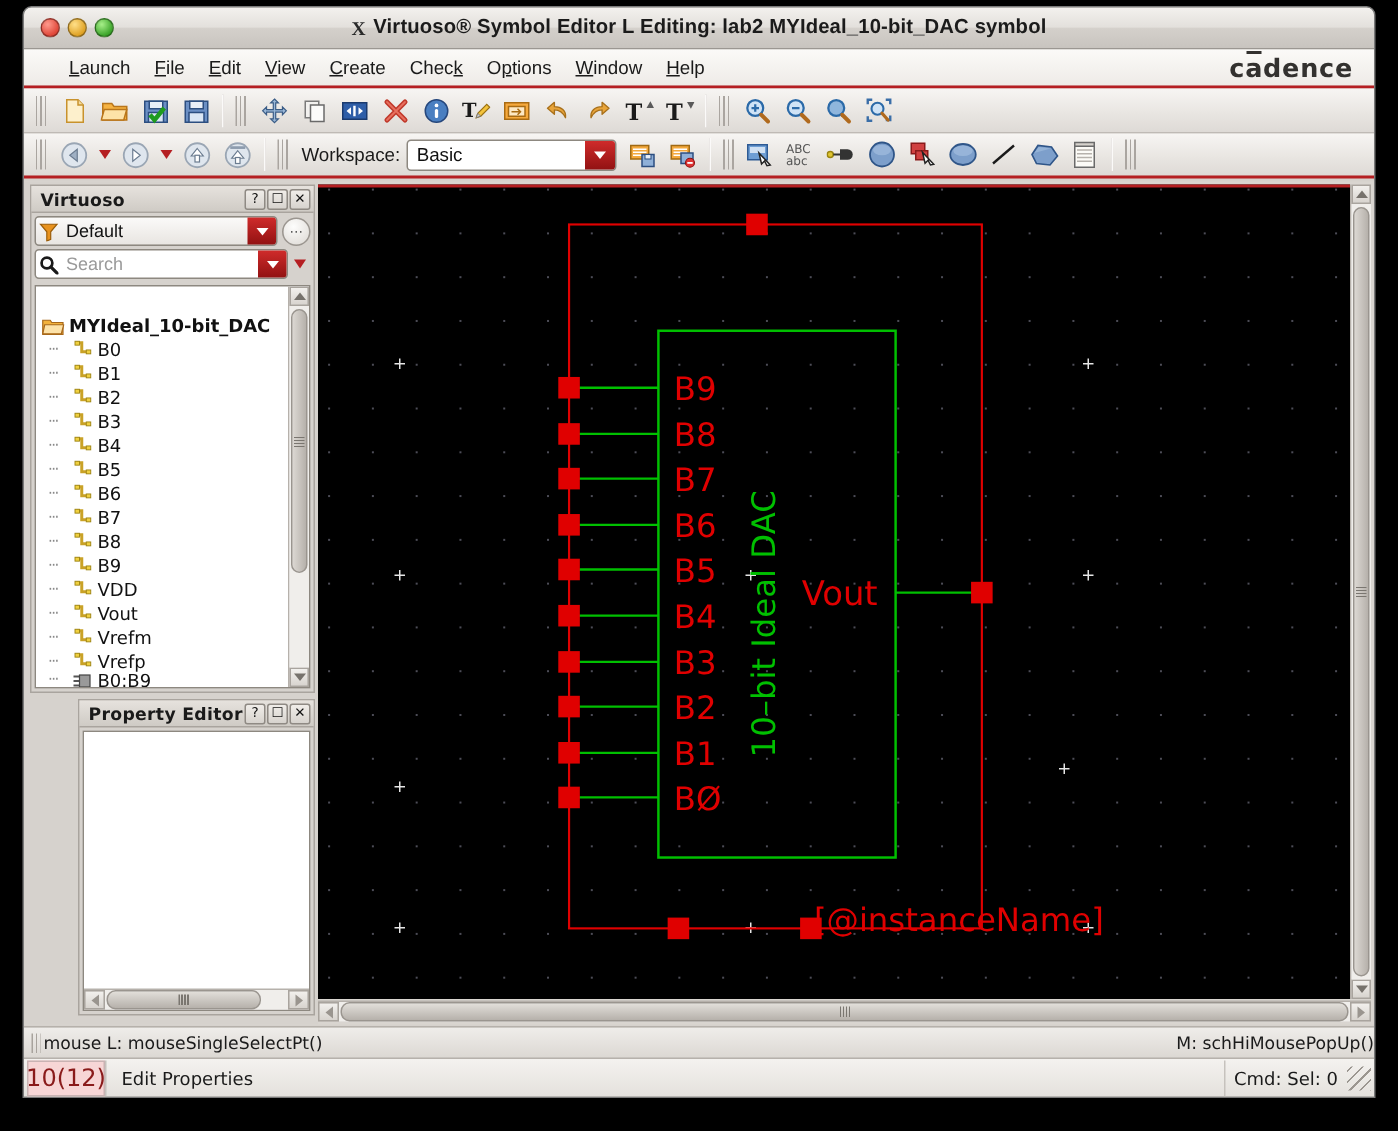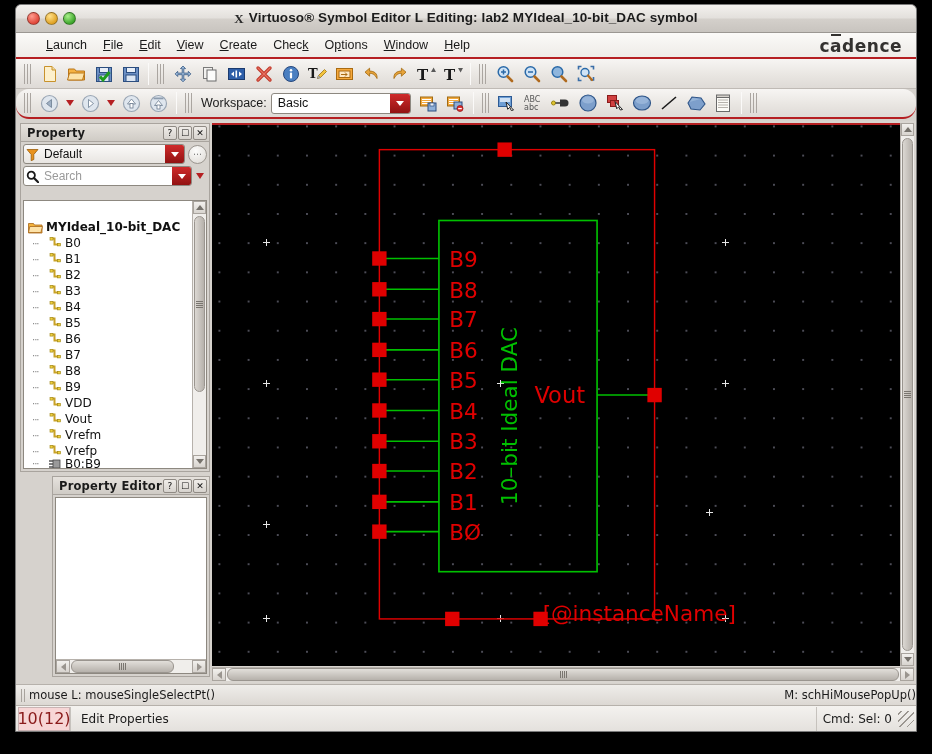--- a/index.html
+++ b/index.html
@@ -81,21 +81,21 @@
 
   
   .toolbar {
     height: 30px;
     background: linear-gradient(to bottom, #f7f5f3 0%, #e9e6e2 55%, #dedad6 100%);
     border-bottom: 1px solid #bfbab5;
     display: flex; align-items: center;
     padding-left: 4px;
     position: relative;
   }
-  .toolbar.row2 { border-bottom: 2px solid #b51f22; border-radius: 13px; }
+  .toolbar.row2 { border-bottom: 2px solid #b51f22; }
   .tgrip {
     width: 8px; height: 20px; margin: 0 4px;
     background:
       repeating-linear-gradient(to right, #aaa5a0 0 1px, transparent 1px 3px);
     flex: none;
   }
   .tsep {
     width: 1px; height: 22px; margin: 0 4px;
     background: #c3beb9; border-right: 1px solid #fbfaf9; flex: none;
   }
@@ -185,21 +185,21 @@
     width: 0; height: 0;
     border-left: 4px solid transparent; border-right: 4px solid transparent;
     border-top: 5px solid #fff;
   }
   .dots-btn {
     width: 19px; height: 19px; margin-left: 3px; flex: none;
     border-radius: 50%; border: 1px solid #9b9690;
     background: radial-gradient(circle at 40% 30%, #fdfdfc, #dcd8d3);
     font-size: 9px; color: #555; text-align: center; line-height: 17px;
   }
-  .search-row { display: flex; align-items: center; margin-bottom: 14px; justify-content: center; }
+  .search-row { display: flex; align-items: center; margin-bottom: 4px; justify-content: center; }
   .search-box {
     flex: 1; height: 20px; display: flex; align-items: center;
     background: #fff; border: 1px solid #8d8880; border-radius: 3px;
   }
   .search-box .sval { flex: 1; font-size: 12px; color: #9a9a9a; padding-left: 3px; }
 
   .tree-wrap {
     flex: 1; display: flex; flex-direction: column;
     border: 1px solid #8d8880; background: #fff; min-height: 0;
   }
@@ -681,21 +681,21 @@
       <div class="tgrip"></div>
       <div style="flex:1"></div>
     </div>
 
     <div class="body-area">
 
       <div class="left-dock">
 
         <div class="panel" style="flex:0 0 338px;">
           <div class="panel-head">
-            <div class="panel-title">Property</div>
+            <div class="panel-title">Virtuoso</div>
             <div class="panel-btn">?</div>
             <div class="panel-btn">☐</div>
             <div class="panel-btn">✕</div>
           </div>
           <div class="panel-body">
 
             <div class="filter-row">
               <div class="filter-combo">
                 <span style="flex:none;display:flex;align-items:center;padding:0 2px;">
                   <svg width="13" height="13" viewBox="0 0 13 13">

